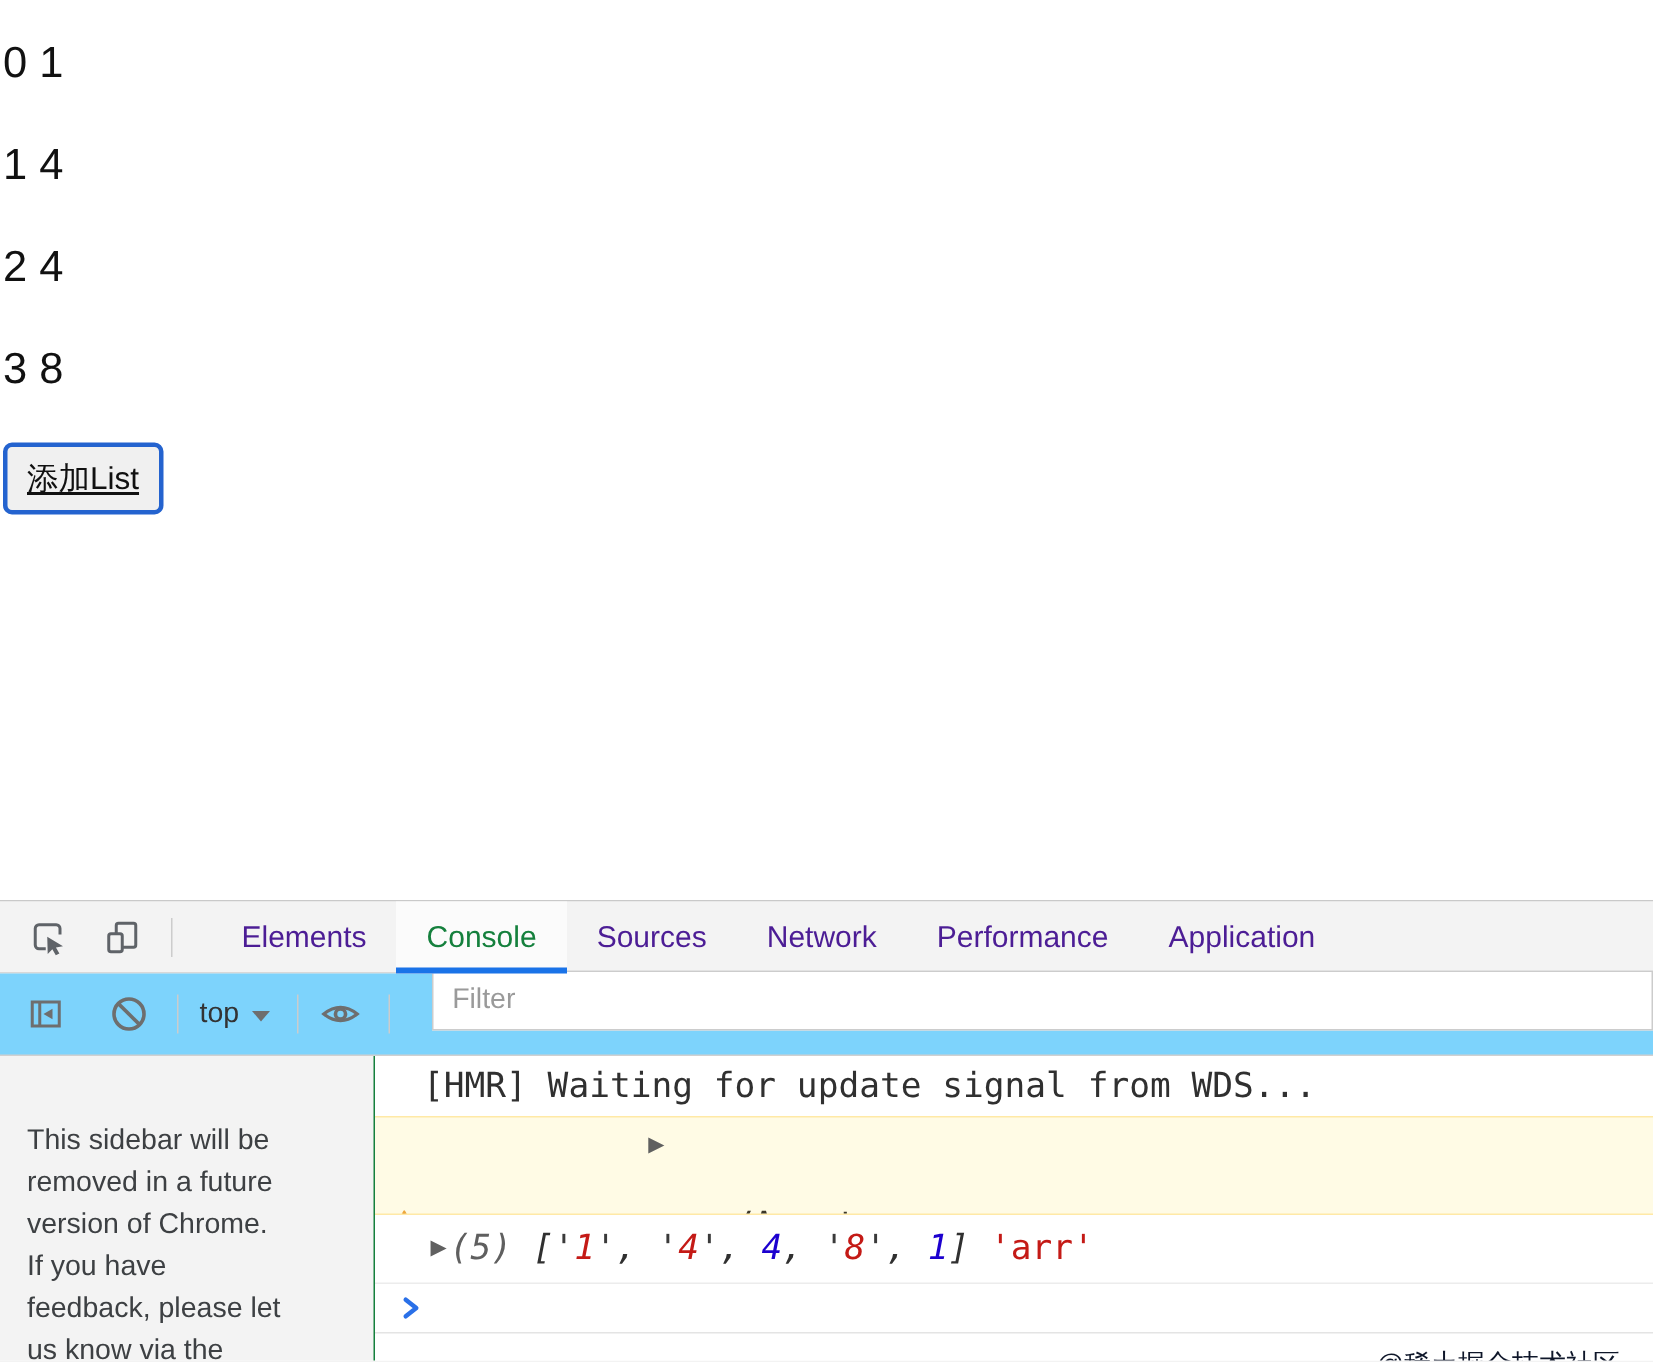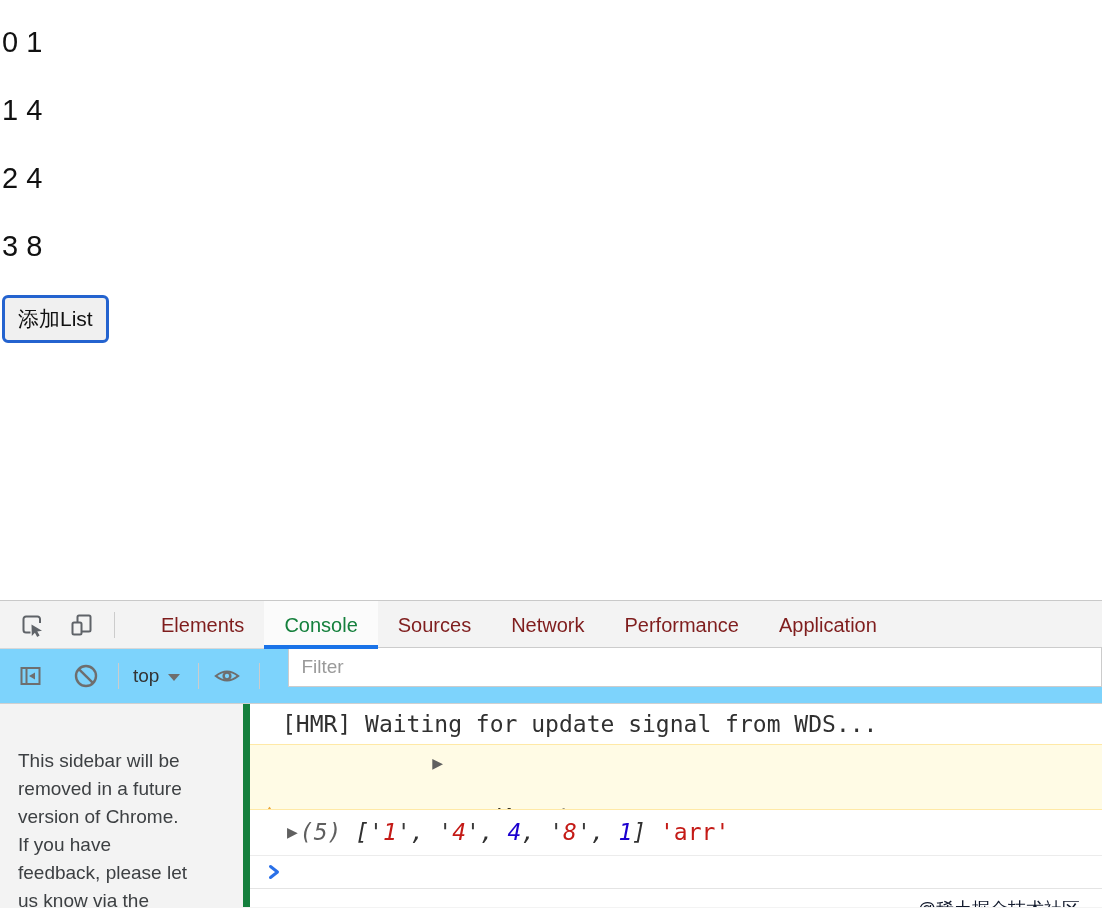--- a/index.html
+++ b/index.html
@@ -6,56 +6,56 @@
   html,body { width:1102px; height:908px; overflow:hidden; background:#fff;
               font-family:"Liberation Sans", sans-serif; }
   .screen { position:relative; width:1102px; height:908px; background:#fff; overflow:hidden; }
 
   
   .page { position:absolute; top:0; left:0; width:100%; height:600px; background:#fff; }
   .page p { font-size:29px; line-height:29px; color:#111; margin:39px 0 0 2px; }
   .page p:first-child { margin-top:28px; }
   .add-btn { display:inline-block; margin:34px 0 0 2px; background:#f0f0f0;
              border:3px solid #2463cf; border-radius:6px; padding:7px 13px;
-             font-size:21px; color:#111; font-family:"Liberation Sans",sans-serif; cursor:pointer; }
+             font-size:21px; color:#111; font-family:"Liberation Sans",sans-serif; cursor:pointer;text-decoration:underline; }
 
   
   .devtools { position:absolute; top:600px; left:0; width:100%; height:308px;
               border-top:1px solid #c9c9c9; background:#f3f3f3; }
 
   
   .tabbar { display:flex; align-items:center; height:48px; background:#f3f3f3;
             border-bottom:1px solid #d8d8d8; }
   .tabbar .icon-btn { width:28px; height:28px; display:flex; align-items:center; justify-content:center; }
   .tabbar .icon-btn:first-child { margin-left:18px; }
   .tabbar .icon-btn + .icon-btn { margin-left:22px; }
   .vsep { width:1px; height:26px; background:#ccc; margin:0 14px 0 18px; flex:0 0 auto; }
   .tabs { display:flex; height:48px; margin-left:12px; }
-  .tab { position:relative; padding:0 20px; line-height:48px; font-size:20px; color:#7f1d1d;
+  .tab { position:relative; padding:0 20px; line-height:48px; font-size:20px; color:#4c1d95;
          white-space:nowrap; cursor:pointer; }
   .tab.active { color:#15803d; background:#fbfbfb; }
   .tab.active .tab-underline { position:absolute; left:0; right:0; bottom:0; height:4px; background:#1a73e8; }
 
   
   .ctoolbar { display:flex; align-items:center; height:55px; background:#7dd3fc;
               border-bottom:1px solid #d0d0d0; padding-left:16px; }
   .ctoolbar .icon-btn { width:28px; height:28px; display:flex; align-items:center; justify-content:center; }
   .ctoolbar .icon-btn + .icon-btn { margin-left:28px; }
   .ctx { display:flex; align-items:center; margin:0; cursor:pointer; }
   .ctx-label { font-size:19px; color:#333; }
   .caret-down { width:0; height:0; border-left:6px solid transparent; border-right:6px solid transparent;
                 border-top:7px solid #6e6e6e; margin-left:9px; margin-top:2px; }
   .filter-input { flex:1; height:40px; margin:0 0 18px 14px; border:1px solid #ccc; background:#fff;
                   font-size:19px; color:#333; padding:0 12px; outline:none;
                   font-family:"Liberation Sans",sans-serif; }
   .filter-input::placeholder { color:#9a9a9a; }
 
   
   .console-body { display:flex; height:203px; background:#fff; }
-  .console-sidebar { flex:0 0 250px; background:#f3f3f3; border-right:7px solid #15803d;
+  .console-sidebar { flex:0 0 250px; background:#f3f3f3; border-right:1px solid #15803d;
                      padding:43px 20px 0 18px; }
   .notice { font-size:19px; line-height:28px; color:#3d4043; white-space:pre-line; }
 
   .console-main { flex:1; position:relative; background:#fff; overflow:hidden;
                   font-family:"DejaVu Sans Mono", monospace; font-size:23px; color:#303030; }
   .crow { white-space:pre; overflow:hidden; }
   .row-hmr { height:40px; line-height:40px; padding-left:32px; }
   .row-warning { background:#fffbe5; border-top:1px solid #ffe9a6; border-bottom:1px solid #ffe9a6;
                  display:flex; align-items:flex-start; padding:5px 0 5px 10px; height:66px; color:#3c3728; }
   .warn-icon { flex:0 0 auto; margin-top:4px; }

